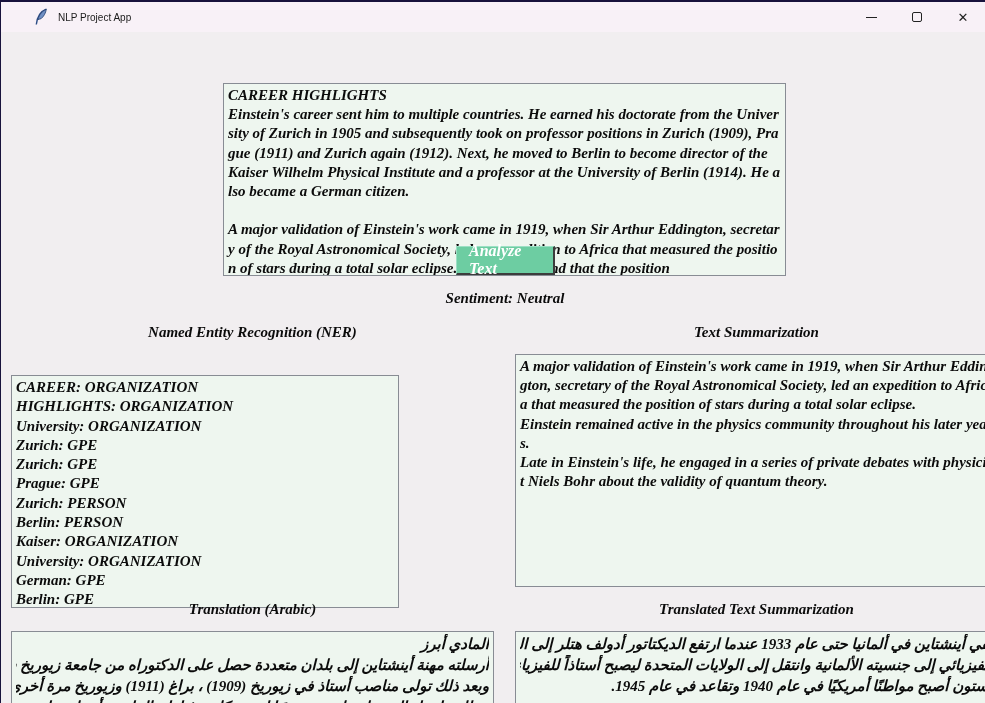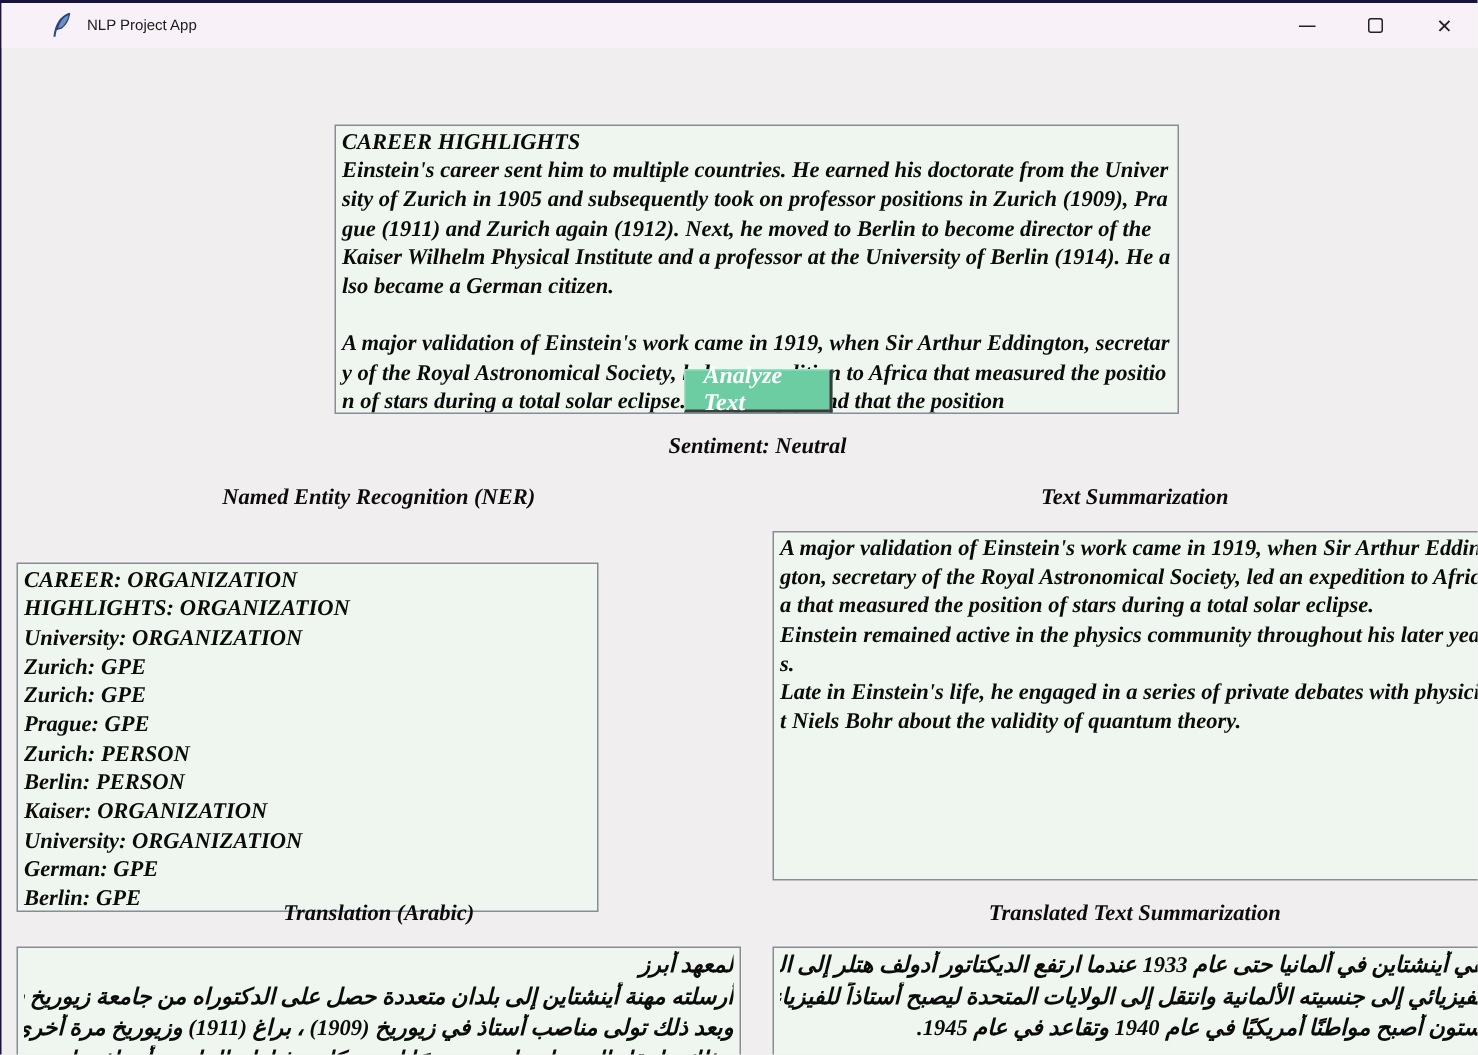--- a/index.html
+++ b/index.html
@@ -123,21 +123,21 @@
 <div class="txtbox sum-box">
   <div class="para">A major validation of Einstein's work came in 1919, when Sir Arthur Eddington, secretary of the Royal Astronomical Society, led an expedition to Africa that measured the position of stars during a total solar eclipse.</div>
   <div class="para">Einstein remained active in the physics community throughout his later years.</div>
   <div class="para">Late in Einstein's life, he engaged in a series of private debates with physicist Niels Bohr about the validity of quantum theory.</div>
 </div>
 
 <div class="lbl tr-title">Translation (Arabic)</div>
 <div class="lbl trs-title">Translated Text Summarization</div>
 
 <div class="txtbox ar-box ar-left">
-  <div class="line">لمعهد أبرز</div>
+  <div class="line">المادي أبرز</div>
   <div class="line">أرسلته مهنة أينشتاين إلى بلدان متعددة حصل على الدكتوراه من جامعة زيوريخ في عام 1905 ،</div>
   <div class="line">وبعد ذلك تولى مناصب أستاذ في زيوريخ (1909) ، براغ (1911) وزيوريخ مرة أخرى (1912).بع</div>
   <div class="line">د ذلك ، انتقل إلى برلين ليصبح مديرًا لمعهد كايزر فيلهلم المادي وأستاذ بجامعة برلين (1914) كو</div>
 </div>
 
 <div class="txtbox ar-box ar-right">
   <div class="line">بقي أينشتاين في ألمانيا حتى عام 1933 عندما ارتفع الديكتاتور أدولف هتلر إلى السلطة ثم ى</div>
   <div class="line">الفيزيائي إلى جنسيته الألمانية وانتقل إلى الولايات المتحدة ليصبح أستاذاً للفيزياء النظرية في ي</div>
   <div class="line">نستون أصبح مواطنًا أمريكيًا في عام 1940 وتقاعد في عام 1945.</div>
 </div>

